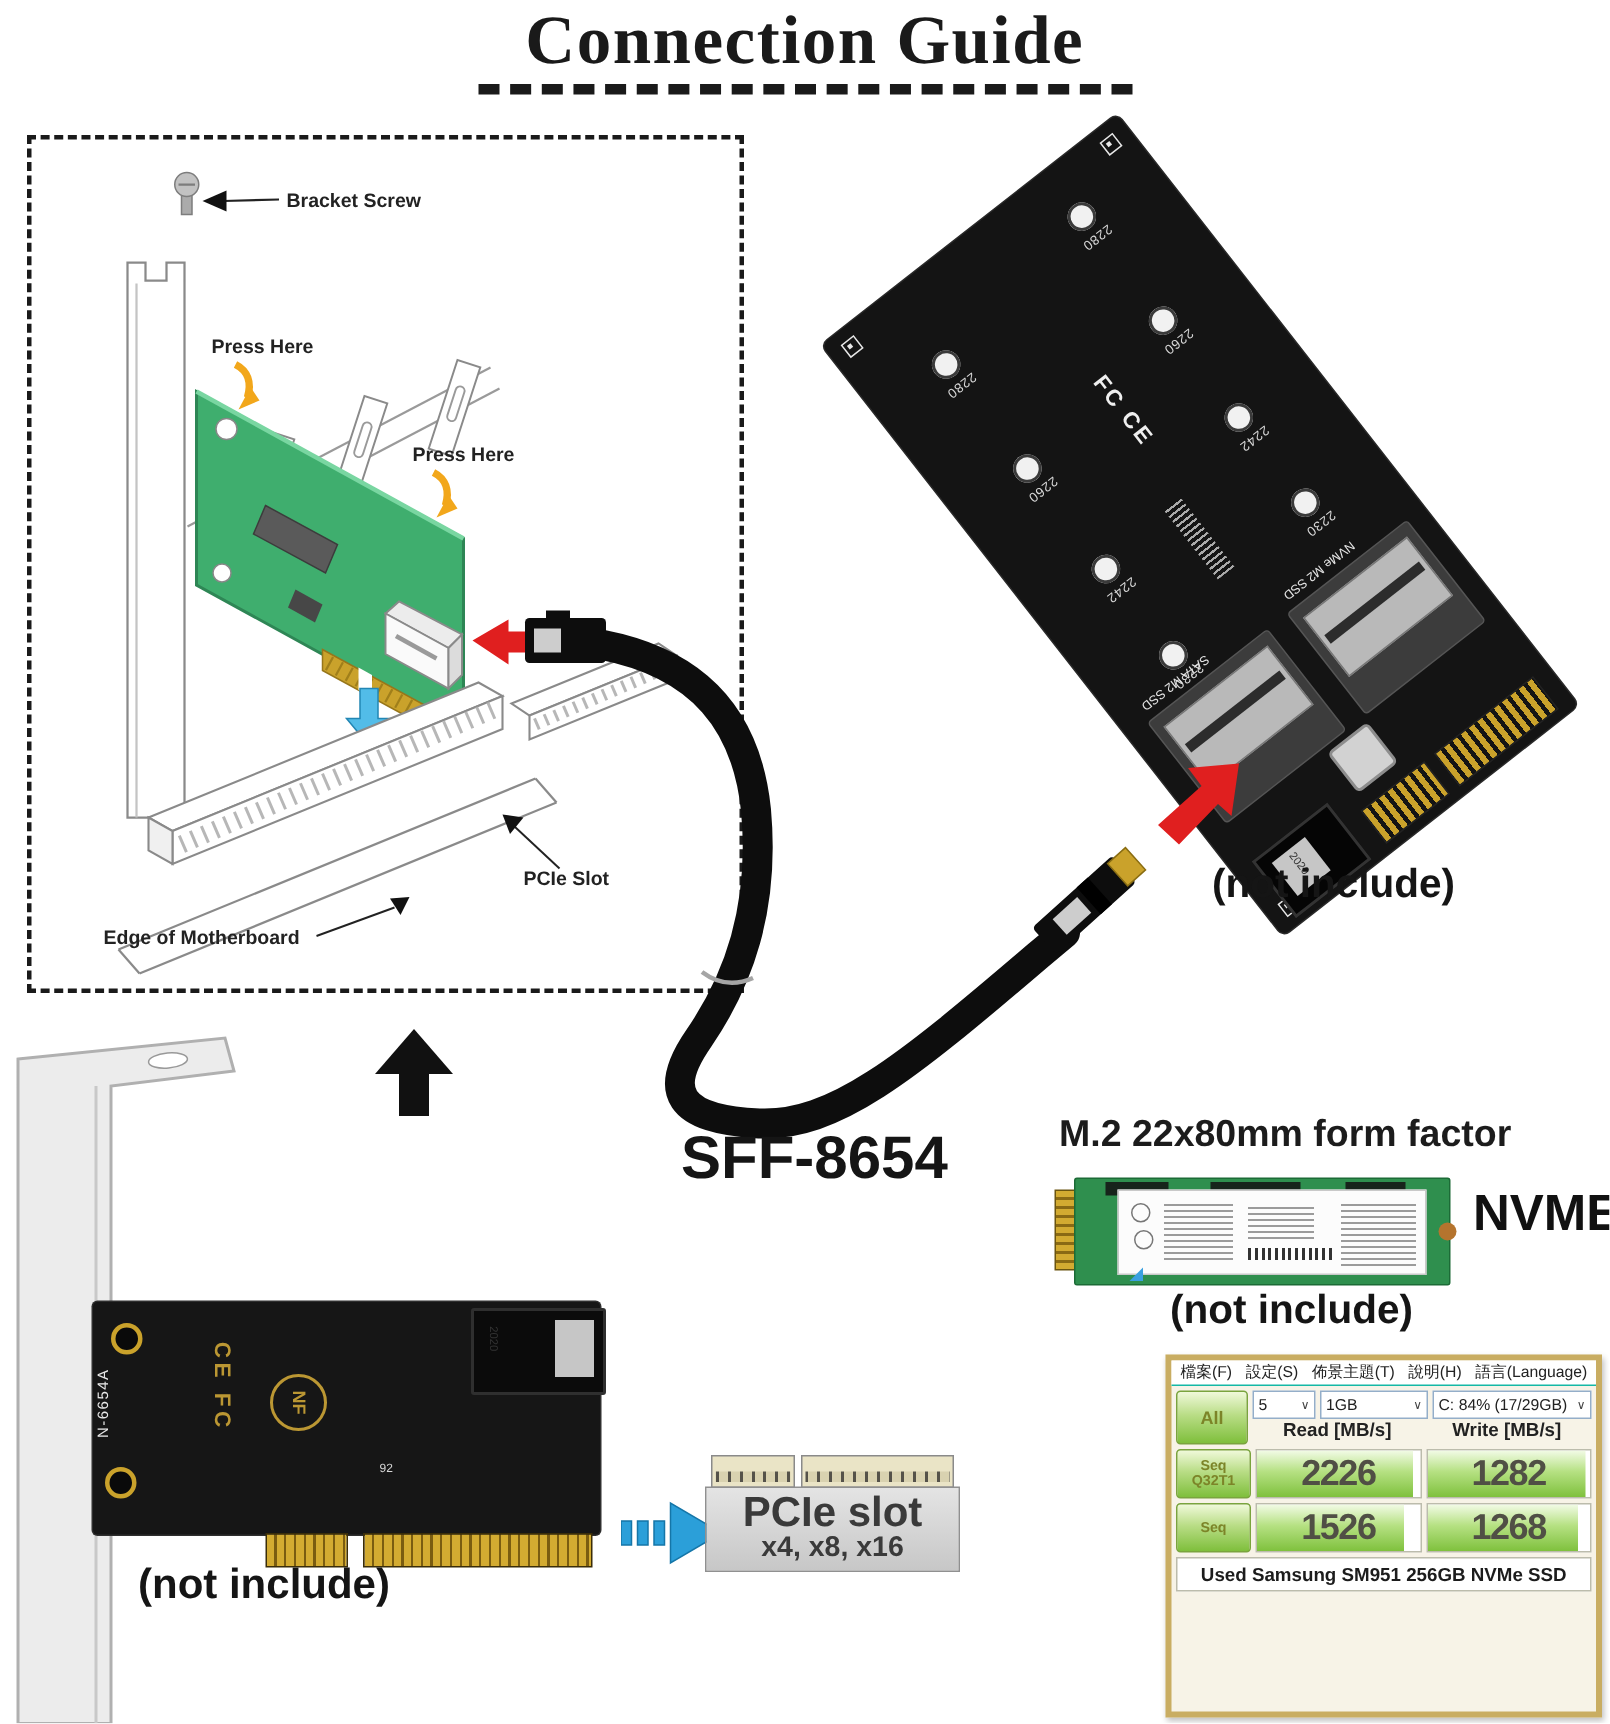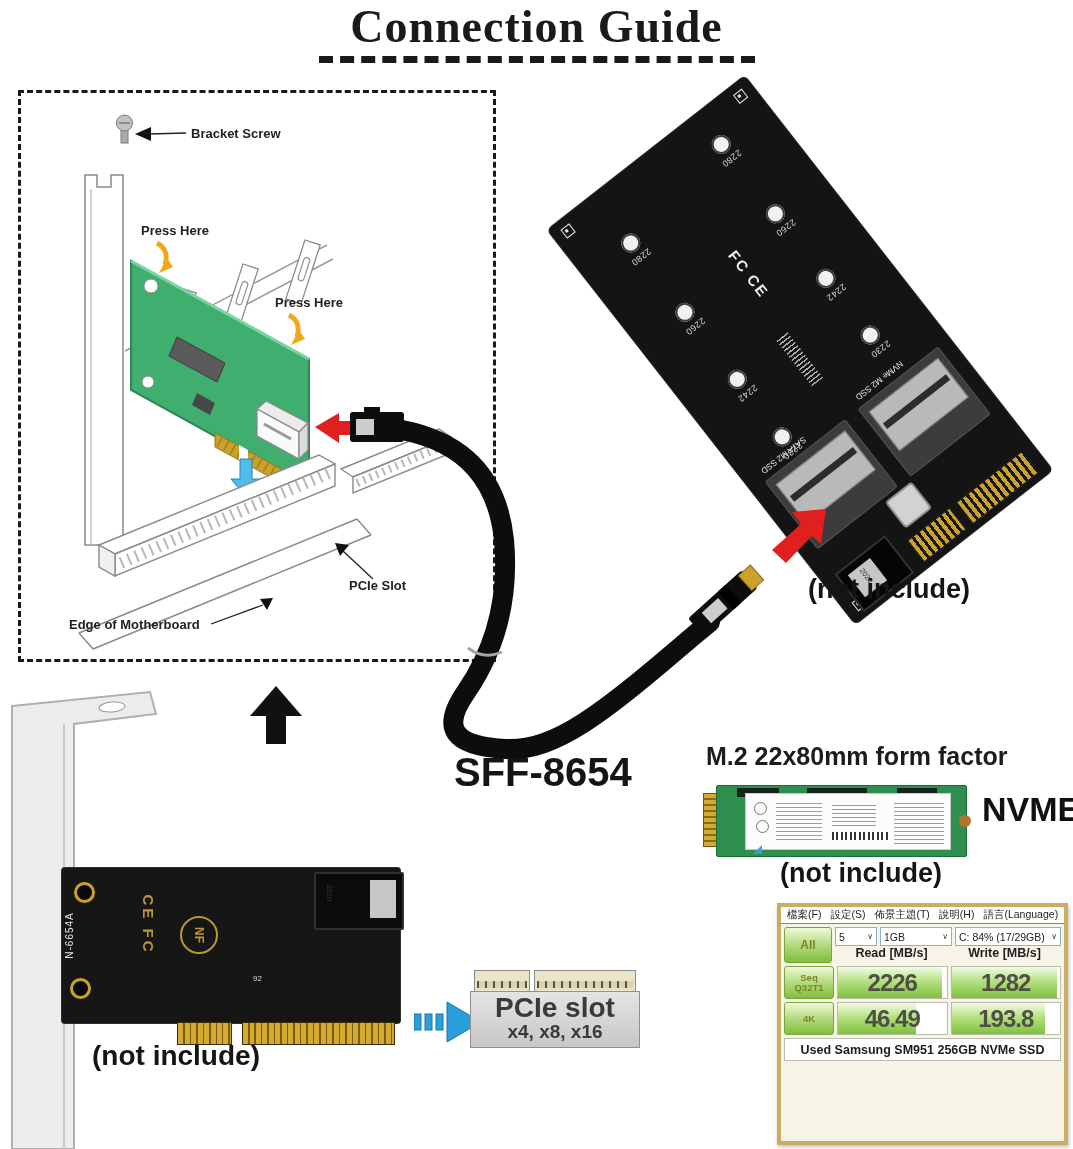--- a/index.html
+++ b/index.html
@@ -420,28 +420,28 @@
         <div class="cell">
           <div class="fill" style="width: 96%;"></div>
           <div class="val">2226</div>
         </div>
         <div class="cell">
           <div class="fill" style="width: 97%;"></div>
           <div class="val">1282</div>
         </div>
       </div>
       <div class="bench-row">
-        <div class="btn-green row-label">4K</div>
+        <div class="btn-green row-label">Seq</div>
         <div class="cell">
-          <div class="fill" style="width: 72%;"></div>
-          <div class="val">46.49</div>
+          <div class="fill" style="width: 90%;"></div>
+          <div class="val">1526</div>
         </div>
         <div class="cell">
-          <div class="fill" style="width: 86%;"></div>
-          <div class="val">193.8</div>
+          <div class="fill" style="width: 93%;"></div>
+          <div class="val">1268</div>
         </div>
       </div>
 
       <div class="cdm-footer">Used Samsung SM951 256GB NVMe SSD</div>
     </div>
   </div>
 
 </div>
 
 </body></html>

